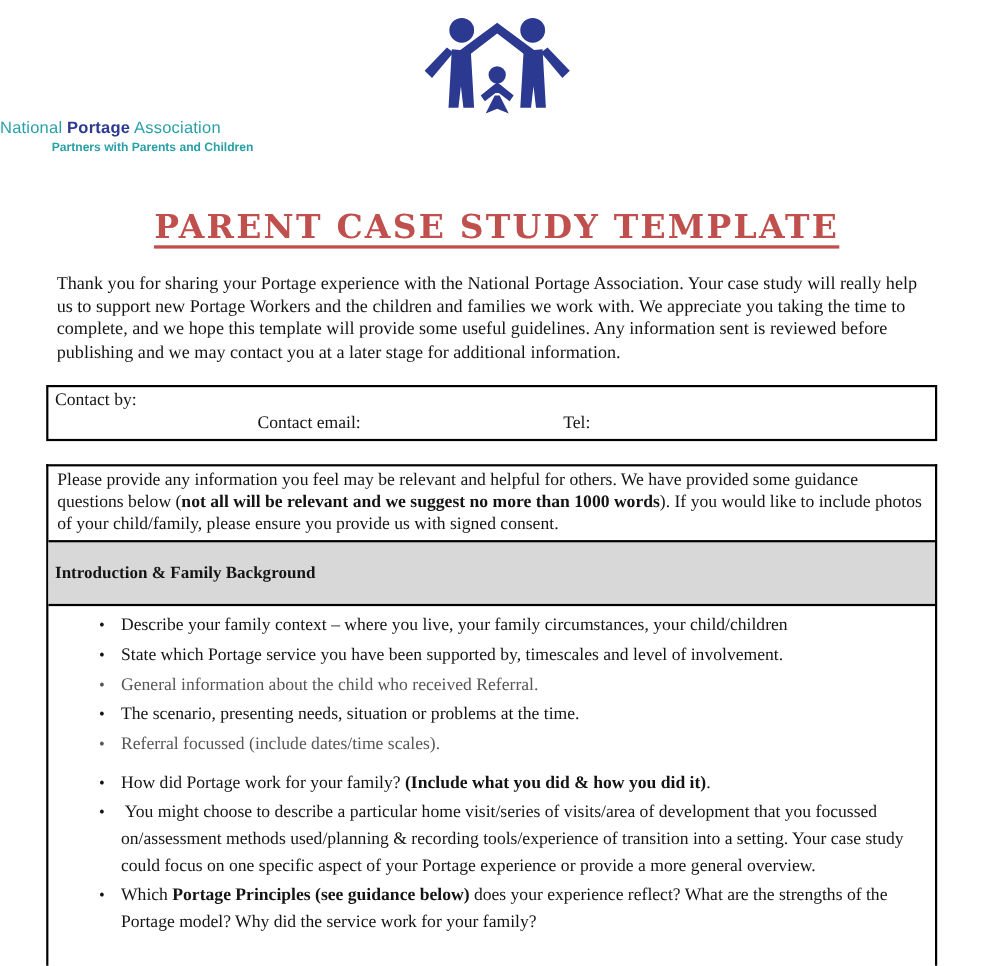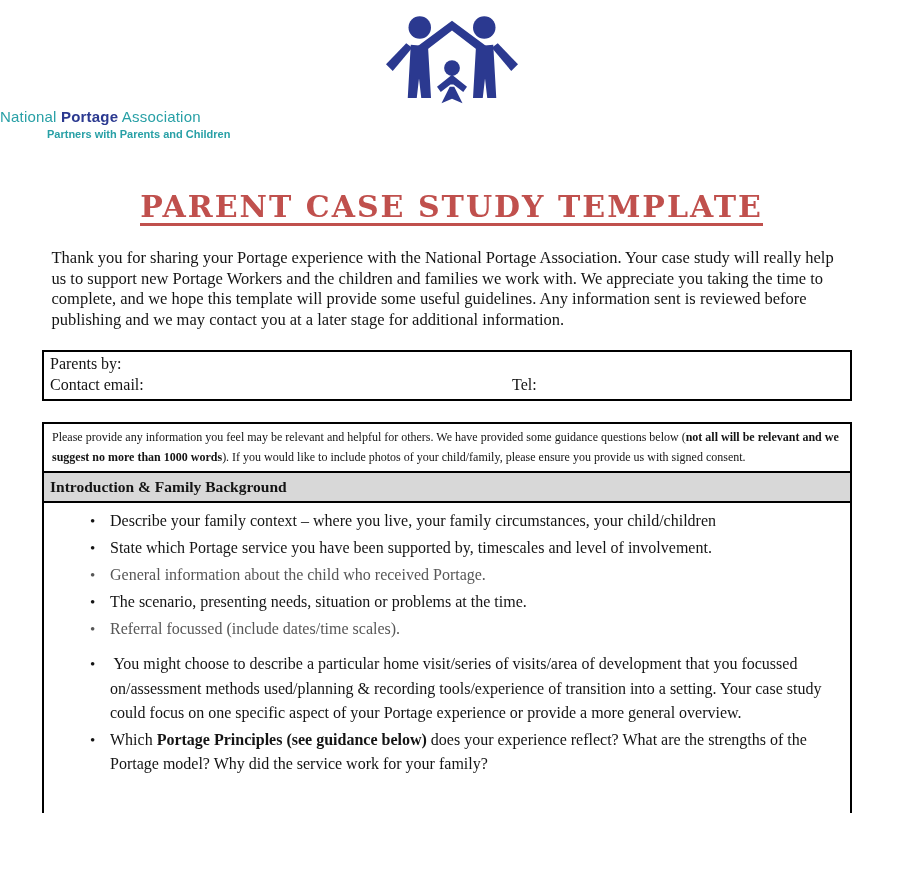--- a/index.html
+++ b/index.html
@@ -43,33 +43,33 @@
   
   .intro {
     width: 800px; margin: 22px auto 0 auto;
     font-size: 16.5px; line-height: 20.5px;
   }
 
   
   .boxcol { width: 810px; margin-left: 42px; }
   .box { border: 2px solid #000; }
   .contact-box { margin-top: 20px; padding: 2px 6px 4px 6px; font-size: 16px; line-height: 20.5px; }
-  .contact-row { display: flex; }
+  .contact-row { display: flex; text-align: center; }
   .email-label { width: 462px; }
 
   .guidance-box { margin-top: 21px; border-bottom: none; padding-bottom: 30px; }
   .guidance {
     padding: 3px 8px 4px 8px;
-    font-size: 12px; line-height: 20px;
+    font-size: 16px; line-height: 20px;
   }
   .section-header {
     background: #d8d8d8;
     border-top: 2px solid #000; border-bottom: 2px solid #000;
     font-weight: bold; font-size: 15.5px; line-height: 20px;
-    padding: 4px 6px;
+    padding: 18px 6px;
   }
   ul.bullets { list-style: none; padding: 5px 10px 4px 66px; }
   ul.bullets li {
     font-size: 16px; line-height: 25px;
     padding-left: 0; margin-bottom: 1px;
   }
   ul.bullets li::before {
     content: "\2022";
     display: inline-block; width: 20px; margin-left: -20px;
     font-size: 15px;
@@ -115,44 +115,45 @@
   <div class="title-wrap">
     <h1 class="title">PARENT CASE STUDY TEMPLATE</h1>
   </div>
 
   <p class="intro">Thank you for sharing your Portage experience with the National Portage Association.  Your case study will really help us to support new Portage Workers and the children and families we work with. We appreciate you taking the time to complete, and we hope this template will provide some useful guidelines. Any information sent is reviewed before publishing and we may contact you at a later stage for additional information.</p>
 
   <div class="boxcol">
 
     <div class="box contact-box">
       <div class="row">
-        <span>Parents by:</span>
+        <span>Contact by:</span>
       </div>
       <div class="row contact-row">
         <span class="email-label">Contact email:</span>
         <span>Tel:</span>
       </div>
     </div>
 
     <div class="box guidance-box">
       <p class="guidance">
         <span>Please provide any information you feel may be relevant and helpful for others. We have provided some guidance questions below (</span><strong>not all will be relevant and we suggest no more than 1000 words</strong><span>). If you would like to include photos of your child/family, please ensure you provide us with signed consent.</span>
       </p>
 
       <div class="section-header">Introduction &amp; Family Background</div>
 
       <ul class="bullets">
         <li><span>Describe your family context – where you live, your family circumstances, your child/children</span></li>
         <li><span>State which Portage service you have been supported by,  timescales and level of involvement.</span></li>
-        <li class="muted"><span>General information about the child who received Portage.</span></li>
+        <li class="muted"><span>General information about the child who received Referral.</span></li>
         <li><span>The scenario, presenting needs, situation or problems at the time.</span></li>
         <li class="muted"><span>Referral focussed (include dates/time scales).</span></li>
       </ul>
 
 
       <ul class="bullets journey">
+        <li><span>How did Portage work for your family? </span><strong>(Include what you did &amp; how you did it)</strong><span>.</span></li>
         <li><span> You might choose to describe a particular home visit/series of visits/area of development that you focussed on/assessment methods used/planning &amp; recording tools/experience of transition into a setting.  Your case study could focus on one specific aspect of your Portage experience or provide a more general overview.</span><strong></strong><span></span></li>
         <li><span>Which </span><strong>Portage Principles (see guidance below)</strong><span> does your experience reflect? What are the strengths of the Portage model? Why did the service work for your family?</span></li>
       </ul>
     </div>
 
   </div>
 </div>
 
 </body></html>

